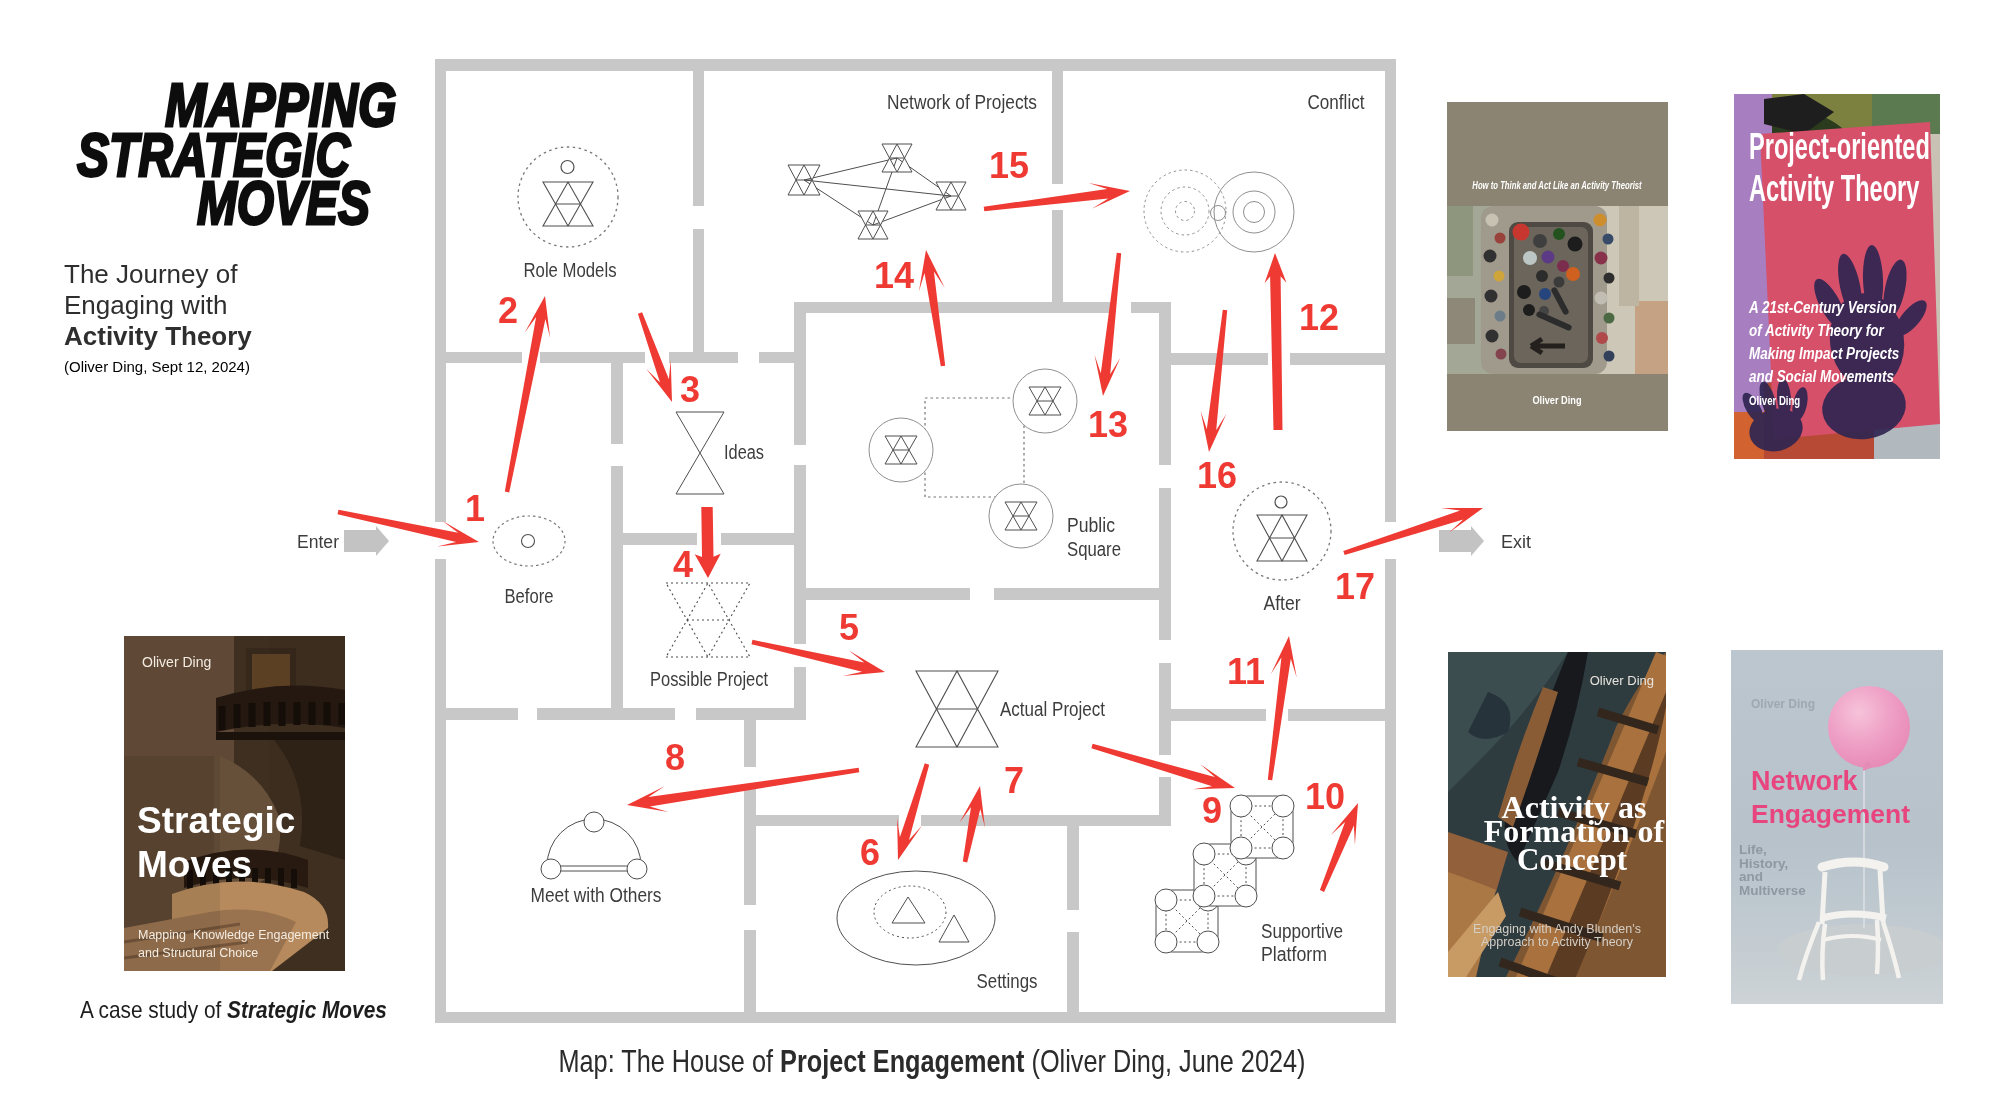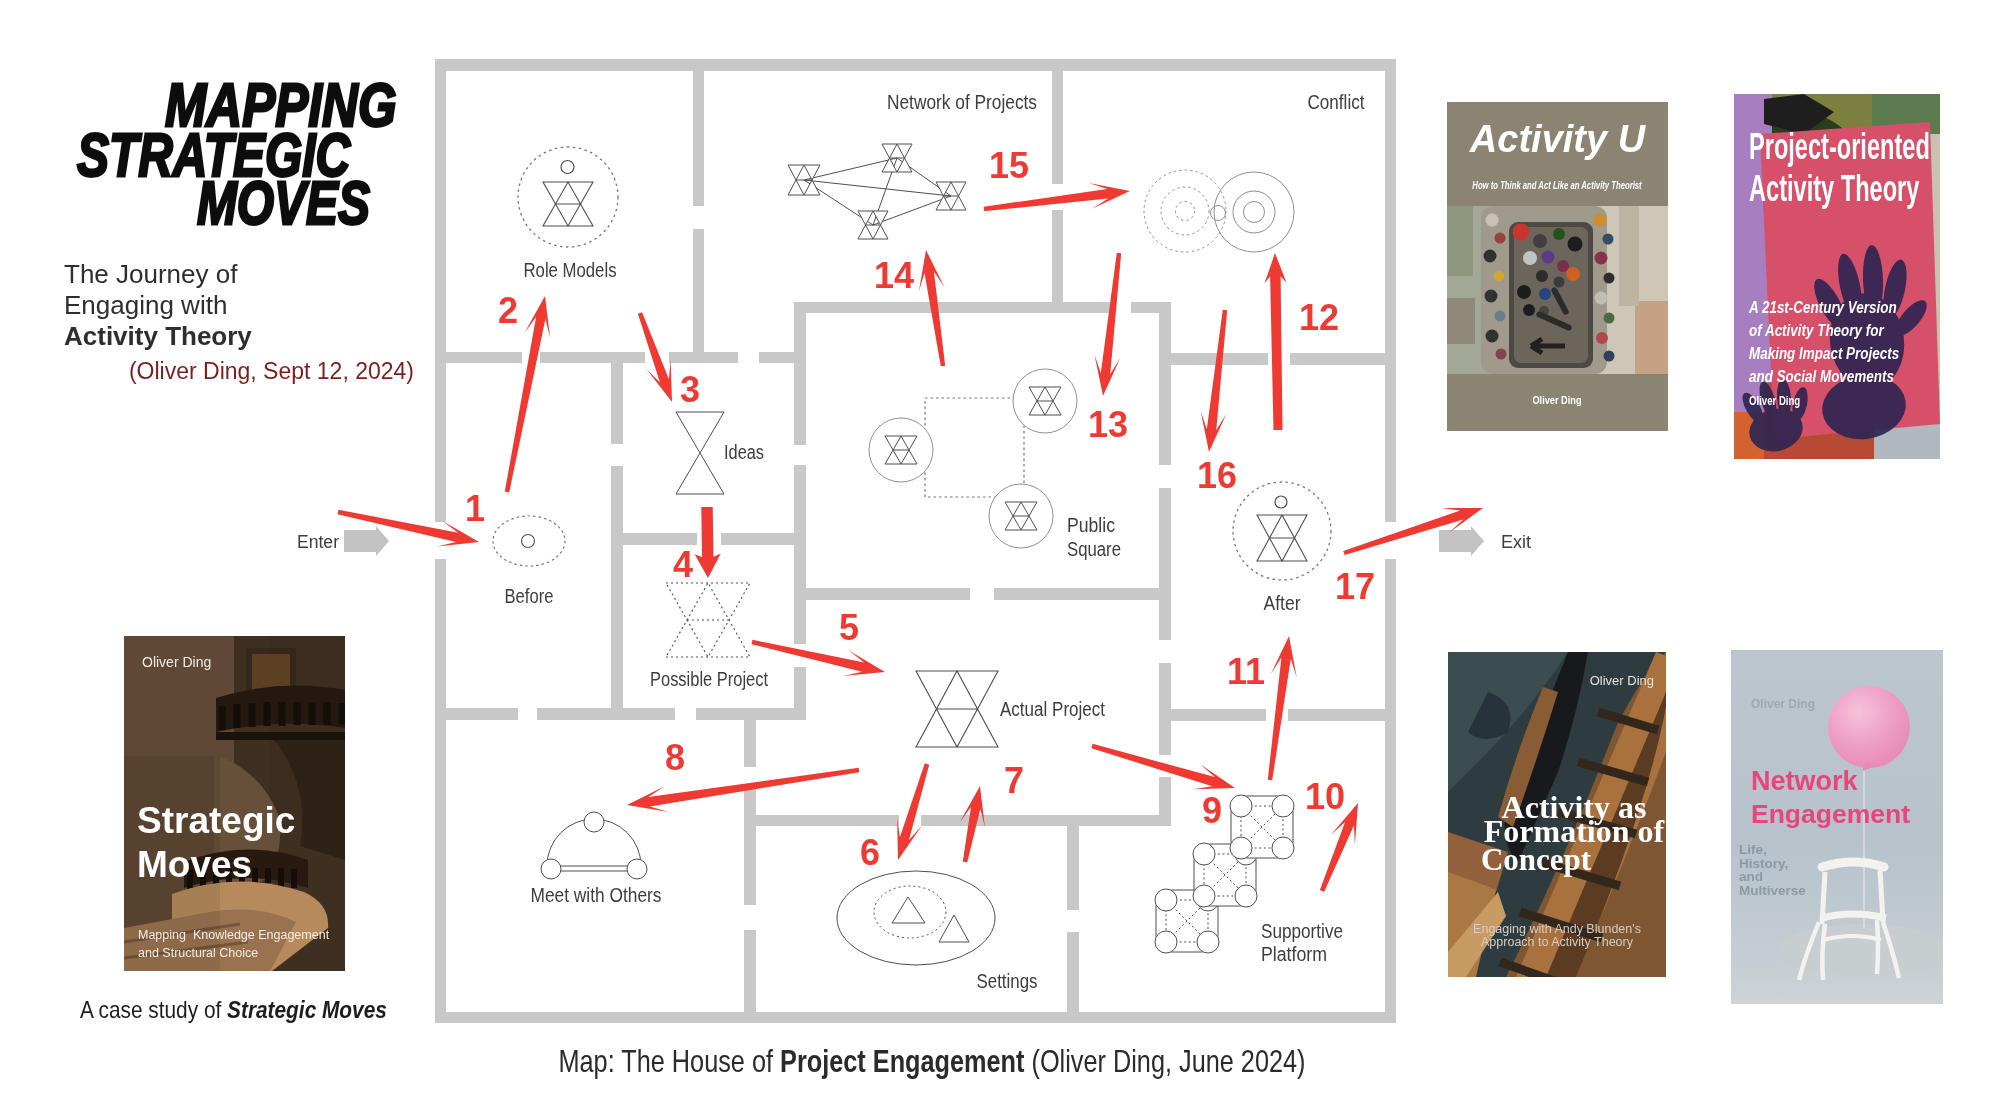--- a/index.html
+++ b/index.html
@@ -16,21 +16,21 @@
 <div id="page">
 
 <div class="abs" style="left:133px;top:74px;color:#0d0d0d;font-weight:bold;font-style:italic;-webkit-text-stroke:2.8px #0d0d0d;font-size:62px;line-height:62px;white-space:nowrap;transform:scaleX(0.80);transform-origin:0 0;">MAPPING</div>
 <div class="abs" style="left:45px;top:124px;color:#0d0d0d;font-weight:bold;font-style:italic;-webkit-text-stroke:2.8px #0d0d0d;font-size:62px;line-height:62px;white-space:nowrap;transform:scaleX(0.772);transform-origin:0 0;">STRATEGIC</div>
 <div class="abs" style="left:165px;top:172px;color:#0d0d0d;font-weight:bold;font-style:italic;-webkit-text-stroke:2.8px #0d0d0d;font-size:62px;line-height:62px;white-space:nowrap;transform:scaleX(0.772);transform-origin:0 0;">MOVES</div>
 
 <div class="abs" style="left:32px;top:259px;width:350px;color:#2e2e2e;font-size:26px;line-height:31px;">
   The Journey of<br>Engaging with<br><b>Activity Theory</b>
 </div>
 
-<div class="abs" style="left:32px;top:358px;width:350px;text-align:right;color:#7f1d1d;font-size:23px;">(Oliver Ding, Sept 12, 2024)</div>
+<div class="abs" style="left:32px;top:358px;width:350px;text-align:left;color:#000000;font-size:15px;">(Oliver Ding, Sept 12, 2024)</div>
 
 <div class="abs" style="left:48px;top:996px;width:400px;color:#1d1d1d;font-size:24px;transform:scaleX(0.868);transform-origin:0 0;white-space:nowrap;">A case study of <b><i>Strategic Moves</i></b></div>
 
 <div class="abs" style="left:400px;top:1043px;width:1000px;text-align:center;color:#2b2b2b;font-size:32px;transform:scaleX(0.79);transform-origin:500px 0;">Map: The House of <b>Project Engagement</b> (Oliver Ding, June 2024)</div>
 
 <svg class="abs" style="left:0;top:0;" width="2000" height="1115" viewBox="0 0 2000 1115">
 <g fill="#c8c8c8">
 
 <g>
           <rect x="403" y="59" width="961" height="12"></rect>
@@ -492,21 +492,20 @@
 
   <div class="abs" style="left:18px;top:18px;color:#f3ece2;font-size:14px;">Oliver Ding</div>
 
   <div class="abs" style="left:13px;top:163px;color:#ffffff;font-weight:bold;font-size:37px;line-height:44px;">Strategic<br>Moves</div>
 
   <div class="abs" style="left:14px;top:290px;color:#f3ece2;font-size:12.5px;line-height:18px;">Mapping&nbsp; Knowledge Engagement<br>and Structural Choice</div>
 </div>
 
 <div class="abs" style="left:1415px;top:102px;width:221px;height:329px;background:#8b8472;overflow:hidden;">
 
-  <div class="abs" style="left:0;top:16px;width:221px;text-align:center;color:#fff;font-weight:bold;font-style:italic;font-size:38px;">Activity U</div>
 
   <div class="abs" style="left:110px;top:77px;color:#fff;font-weight:bold;font-style:italic;font-size:11px;white-space:nowrap;transform:translateX(-50%) scaleX(0.7);">How to Think and Act Like an Activity Theorist</div>
 
   <svg width="221" height="168" style="position:absolute;left:0;top:104px;">
     <rect x="0" y="0" width="221" height="168" fill="#b4aea0"></rect>
     <rect x="0" y="0" width="42" height="168" fill="#a3a896"></rect>
     <rect x="0" y="0" width="26" height="70" fill="#8e967e"></rect>
     <rect x="150" y="0" width="71" height="168" fill="#cdc7b8"></rect>
     <rect x="188" y="95" width="33" height="73" fill="#c5a284"></rect>
     <rect x="172" y="0" width="20" height="100" fill="#bdb4a2"></rect>
@@ -605,21 +604,21 @@
     <path d="M95,35 q-25,60 -45,130 l15,10 q25,-70 45,-135 Z" fill="#8a5c36"></path>
     <path d="M0,180 l60,20 -12,40 -48,-14 Z" fill="#92603a"></path>
     <path d="M0,220 q40,14 48,18 l-20,87 H0 Z" fill="#aa7845"></path>
     <path d="M0,300 l50,-60 8,24 -40,61 H0 Z" fill="#c89a64"></path>
   </svg>
 
   <div class="abs" style="left:0;top:21px;width:206px;text-align:right;color:#e8e4dd;font-size:13px;">Oliver Ding</div>
 
   <div class="abs" style="left:17px;top:143px;width:218px;text-align:center;color:#fff;font-family:'Liberation Serif',serif;font-weight:bold;font-size:32px;line-height:24px;">Activity as<br>Formation of</div>
 
-  <div class="abs" style="left:0;top:190px;width:176px;text-align:center;color:#fff;font-family:'Liberation Serif',serif;font-weight:bold;font-size:31px;">Concept</div>
+  <div class="abs" style="left:0;top:190px;width:176px;text-align:center;color:#fff;font-family:'Liberation Serif',serif;font-weight:bold;font-size:31px;padding-left:36px;">Concept</div>
 
   <div class="abs" style="left:0;top:271px;width:218px;text-align:center;color:#d4cec5;font-size:12.5px;line-height:13px;">Engaging with Andy Blunden's<br>Approach to Activity Theory</div>
 </div>
 
 <div class="abs" style="left:1699px;top:650px;width:212px;height:354px;background:linear-gradient(180deg,#bcc6ce 0%,#b7c2cb 55%,#c2cbd1 80%,#cdd3d6 100%);overflow:hidden;">
 
   <svg width="212" height="354" style="position:absolute;left:0;top:0;">
     <defs>
       <radialGradient id="bal" cx="0.38" cy="0.32" r="0.9">
         <stop offset="0" stop-color="#f6c3da"></stop>

